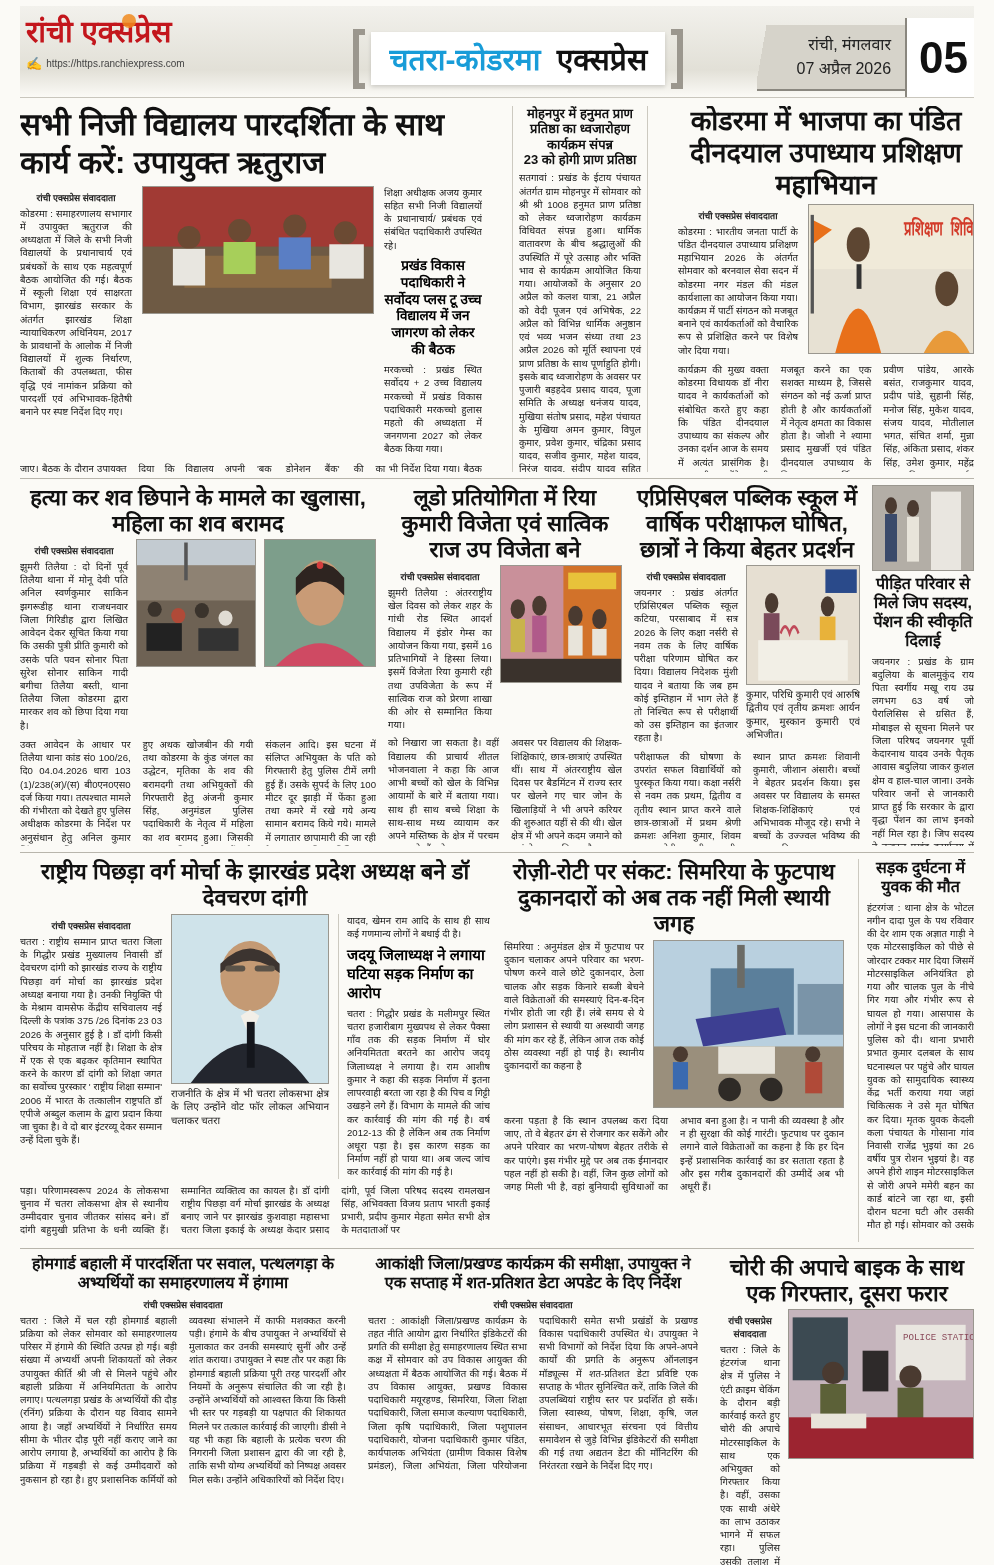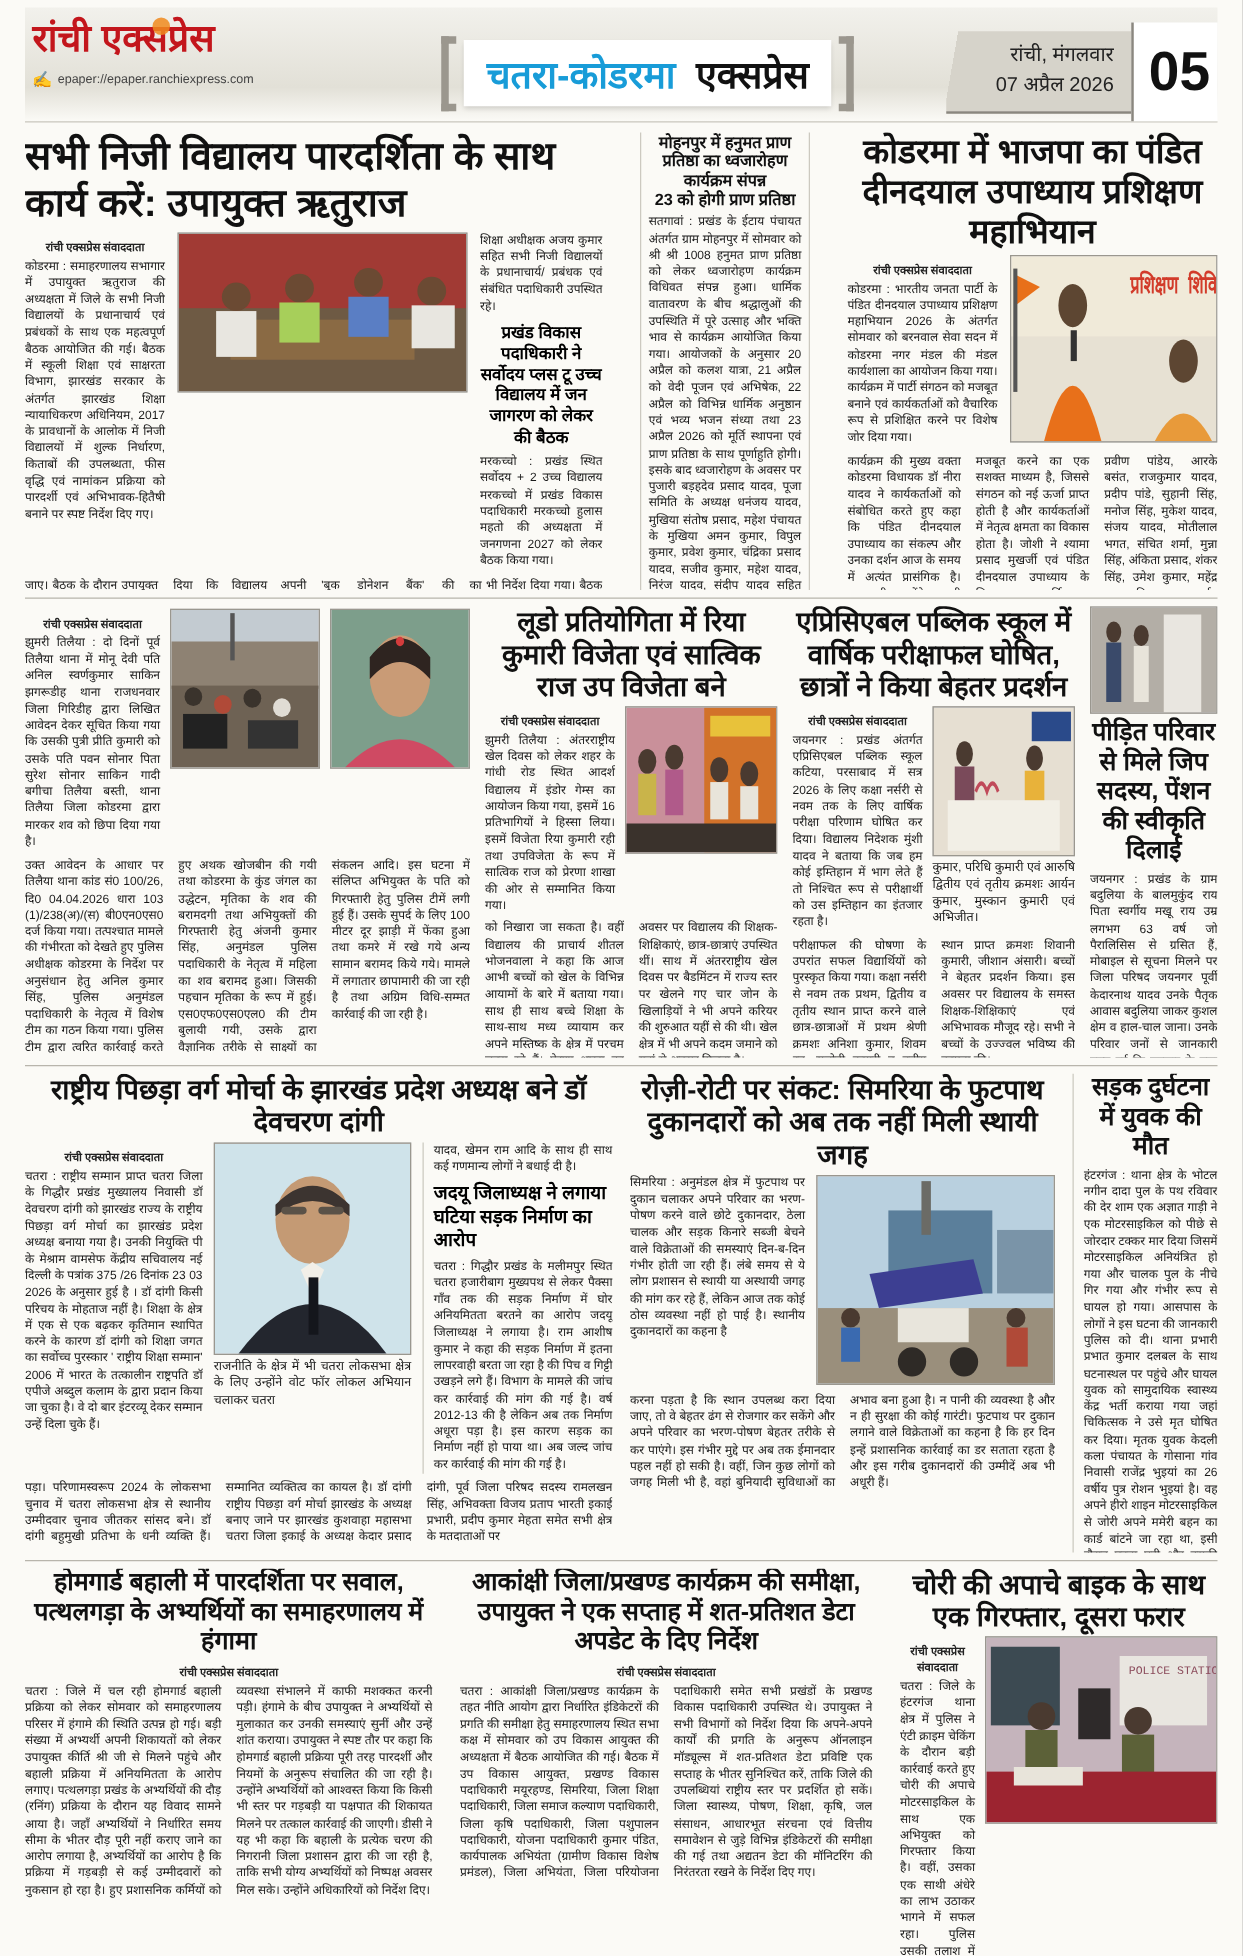--- a/index.html
+++ b/index.html
@@ -22,21 +22,21 @@
   .banner-rest { color:#111; margin-left:8px; }
   .date-zone { display:flex; align-items:center; margin-top:12px; }
   .date-band { background:linear-gradient(100deg, rgba(0,0,0,0) 0 6%, #d6d3ca 6% 100%); padding:8px 14px 8px 40px; text-align:right; font-size:16px; color:#222; line-height:1.5; border-bottom:2px solid #8a877f; }
   .page-no { font-size:44px; font-weight:bold; color:#111; padding:4px 6px 4px 12px; border-left:2px solid #8a877f; background:#fff; line-height:1; align-self:stretch; display:flex; align-items:center; }
 
   
   .hl { font-weight:bold; color:#111; text-align:center; line-height:1.18; font-family:"Liberation Sans", sans-serif; }
   .hl-xl { font-size:31px; text-align:left; line-height:1.22; }
   .hl-lg { font-size:27px; }
   .hl-md { font-size:22px; }
-  .hl-sm { font-size:20px; }
+  .hl-sm { font-size:16px; }
   .hl-xs { font-size:13px; }
   .byline { text-align:center; font-weight:bold; font-size:9px; color:#222; margin:5px 0 3px 0; }
   .body-txt { font-size:9.6px; line-height:1.38; text-align:justify; color:#1a1a1a; }
   .cols-2 { column-count:2; column-gap:12px; }
   .cols-3 { column-count:3; column-gap:12px; }
   .cols-4 { column-count:4; column-gap:12px; }
   .clamp { overflow:hidden; }
   .subhead { font-weight:bold; font-size:13.5px; text-align:center; line-height:1.25; margin:6px 0 4px 0; }
   .caption { font-size:10px; text-align:justify; line-height:1.35; margin-top:3px; color:#1a1a1a; }
   .row { border-top:1px solid #b8b5ac; padding-top:6px; margin-top:6px; }
@@ -92,21 +92,21 @@
 </head>
 <body>
 
 <div class="page">
 
   <header class="masthead">
     <div class="logo-block">
       <div class="logo">रांची एक्सप्रेस</div>
       <div class="logo-url">
         <span class="hand">✍</span>
-        <span>epaper://epaper.ranchiexpress.com</span>
+        <span>https://https.ranchiexpress.com</span>
       </div>
     </div>
     <div class="banner">
       <span class="brk l"></span>
       <span class="banner-inner">
         <span class="banner-accent">चतरा-कोडरमा</span>
         <span class="banner-rest">एक्सप्रेस</span>
       </span>
       <span class="brk r"></span>
     </div>
@@ -184,20 +184,21 @@
       </div>
       <div class="bjp-bottom clamp">
         <p class="body-txt cols-3">कार्यक्रम की मुख्य वक्ता कोडरमा विधायक डॉ नीरा यादव ने कार्यकर्ताओं को संबोधित करते हुए कहा कि पंडित दीनदयाल उपाध्याय का संकल्प और उनका दर्शन आज के समय में अत्यंत प्रासंगिक है। साथ ही उन्होंने अपनी सक्रिय भूमिका निभाएं तथा संगठन विस्तार में पूरी निष्ठा के साथ जुटे रहें। उन्होंने कहा कि प्रशिक्षण महाभियान कार्यकर्ताओं को वैचारिक रूप से मजबूत करने का एक सशक्त माध्यम है, जिससे संगठन को नई ऊर्जा प्राप्त होती है और कार्यकर्ताओं में नेतृत्व क्षमता का विकास होता है। जोशी ने श्यामा प्रसाद मुखर्जी एवं पंडित दीनदयाल उपाध्याय के चित्र पर पुष्प अर्पित कर शुभारंभ किया। आयोजित प्रशिक्षण शिविर में बतौर वक्ता अनूप जोशी, डॉ नरेश पंडित, परमेश्वर यादव, पूर्व प्रकाश राम, सुभाष मोदी के अलावा प्रवीण पांडेय, आरके बसंत, राजकुमार यादव, प्रदीप पांडे, सुहानी सिंह, मनोज सिंह, मुकेश यादव, संजय यादव, मोतीलाल भगत, संचित शर्मा, मुन्ना सिंह, अंकिता प्रसाद, शंकर सिंह, उमेश कुमार, महेंद्र यादव, मिठू कुमार, अर्जुन पांडे, प्रभाकर सिंह, ओम प्रकाश, रंगेश यादव, आदि से बिजन सिंह, देवेंद्र कुमार, आशीष प्रसाद, आरके पांडेय, अम्बिका प्रसाद आदि मौजूद थे।</p>
       </div>
     </article>
   </section>
 
   <section class="row row2">
 
     <article class="clamp">
+      <h1 class="hl hl-md">हत्या कर शव छिपाने के मामले का खुलासा, महिला का शव बरामद</h1>
       <div class="murder-mid">
         <div>
           <div class="byline">रांची एक्सप्रेस संवाददाता</div>
           <p class="body-txt">झुमरी तिलैया : दो दिनों पूर्व तिलैया थाना में मोनू देवी पति अनिल स्वर्णकुमार साकिन झगरूडीह थाना राजधनवार जिला गिरिडीह द्वारा लिखित आवेदन देकर सूचित किया गया कि उसकी पुत्री प्रीति कुमारी को उसके पति पवन सोनार पिता सुरेश सोनार साकिन गादी बगीचा तिलैया बस्ती, थाना तिलैया जिला कोडरमा द्वारा मारकर शव को छिपा दिया गया है।</p>
         </div>
         <div class="photo ph-crowd">
           <svg viewBox="0 0 100 100" preserveAspectRatio="none" aria-hidden="true">
             <rect width="100" height="100" fill="#c3cbd1"></rect>
             <rect y="20" width="100" height="30" fill="#8e8273"></rect>
             <rect x="40" y="2" width="3" height="30" fill="#555"></rect>

